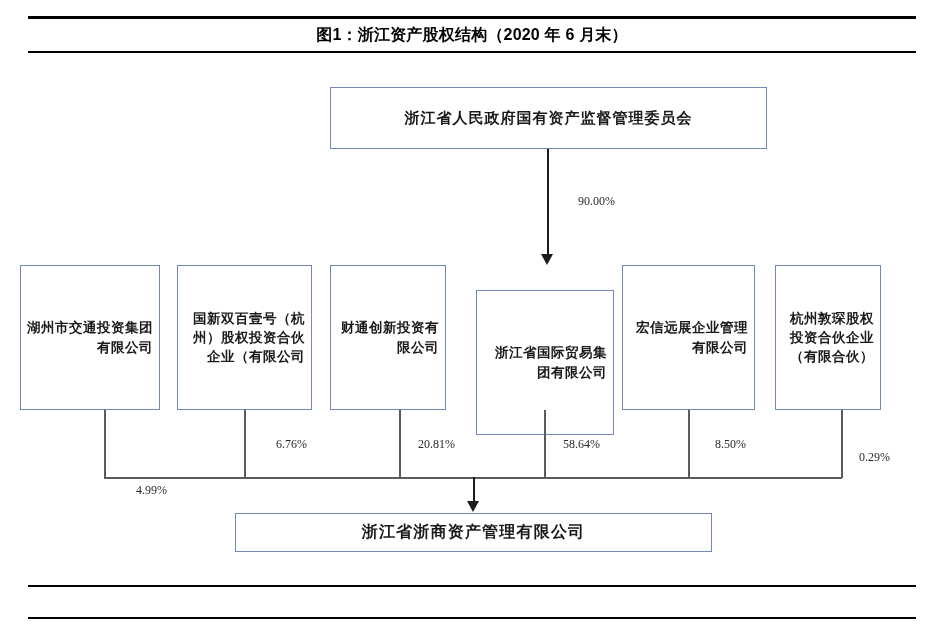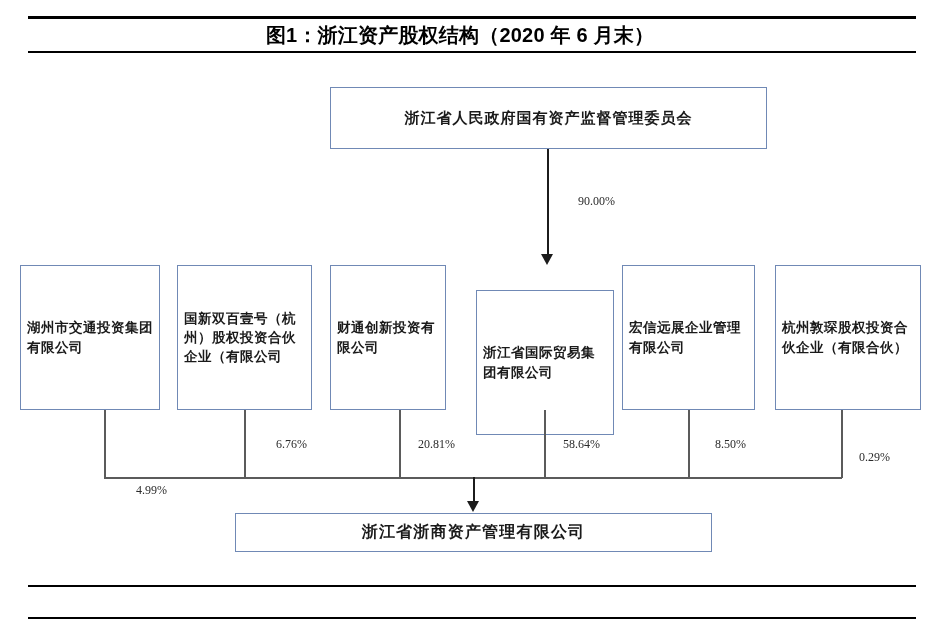--- a/index.html
+++ b/index.html
@@ -10,43 +10,43 @@
     color:#000;
     overflow:hidden;
     position:relative;
   }
   #figure-root{position:relative;width:944px;height:636px;}
 
   
   .rule-top{position:absolute;left:28px;top:16px;width:888px;height:3px;background:#000;}
   .rule-under-title{position:absolute;left:28px;top:51px;width:888px;height:2px;background:#000;}
   .fig-title{
-    position:absolute;left:16px;top:20px;width:888px;height:30px;
+    position:absolute;left:28px;top:20px;width:888px;height:30px;
     display:flex;align-items:center;justify-content:center;
-    font-size:20px;font-weight:bold;letter-spacing:.2px;white-space:nowrap;
+    font-size:16px;font-weight:bold;letter-spacing:.2px;white-space:nowrap;
   }
 
   
   .rule-above-src{position:absolute;left:28px;top:585px;width:888px;height:2px;background:#000;}
   .rule-bottom{position:absolute;left:28px;top:617px;width:888px;height:2px;background:#000;}
   .src-text{
     position:absolute;left:33px;top:590px;height:25px;
     display:flex;align-items:center;font-size:13px;color:#000;white-space:nowrap;
   }
 
   
   #diagram{position:absolute;left:0;top:60px;width:944px;height:520px;}
 
   .node{
     position:absolute;
     box-sizing:border-box;
     border:1.4px solid #7089b5;
     background:#ffffff;
     display:flex;align-items:center;justify-content:center;
-    text-align:left;
+    text-align:right;
     font-family:"DejaVu Serif","Liberation Serif",serif;
     font-weight:bold;
     color:#1a1a1a;
   }
   .node-top{
     left:330px;top:27px;width:437px;height:62px;
     font-size:15px;letter-spacing:1px;
   }
   .node-mid{
     top:205px;height:145px;
@@ -102,21 +102,21 @@
     </div>
     <div class="node node-mid" style="left:330px;width:116px;">
       <span class="label">财通创新投资有限公司</span>
     </div>
     <div class="node node-mid" style="left:476px;width:138px;margin-top:25px;">
       <span class="label">浙江省国际贸易集团有限公司</span>
     </div>
     <div class="node node-mid" style="left:622px;width:133px;">
       <span class="label">宏信远展企业管理有限公司</span>
     </div>
-    <div class="node node-mid" style="left:775px;width:146px;">
+    <div class="node node-mid" style="left:775px;width:106px;">
       <span class="label">杭州敦琛股权投资合伙企业（有限合伙）</span>
     </div>
 
     <div class="vline" style="left:104px;top:350px;height:68px;"></div>
     <div class="vline" style="left:244px;top:350px;height:68px;"></div>
     <div class="vline" style="left:399px;top:350px;height:68px;"></div>
     <div class="vline" style="left:544px;top:350px;height:68px;"></div>
     <div class="vline" style="left:688px;top:350px;height:68px;"></div>
     <div class="vline" style="left:841px;top:350px;height:68px;"></div>
 

